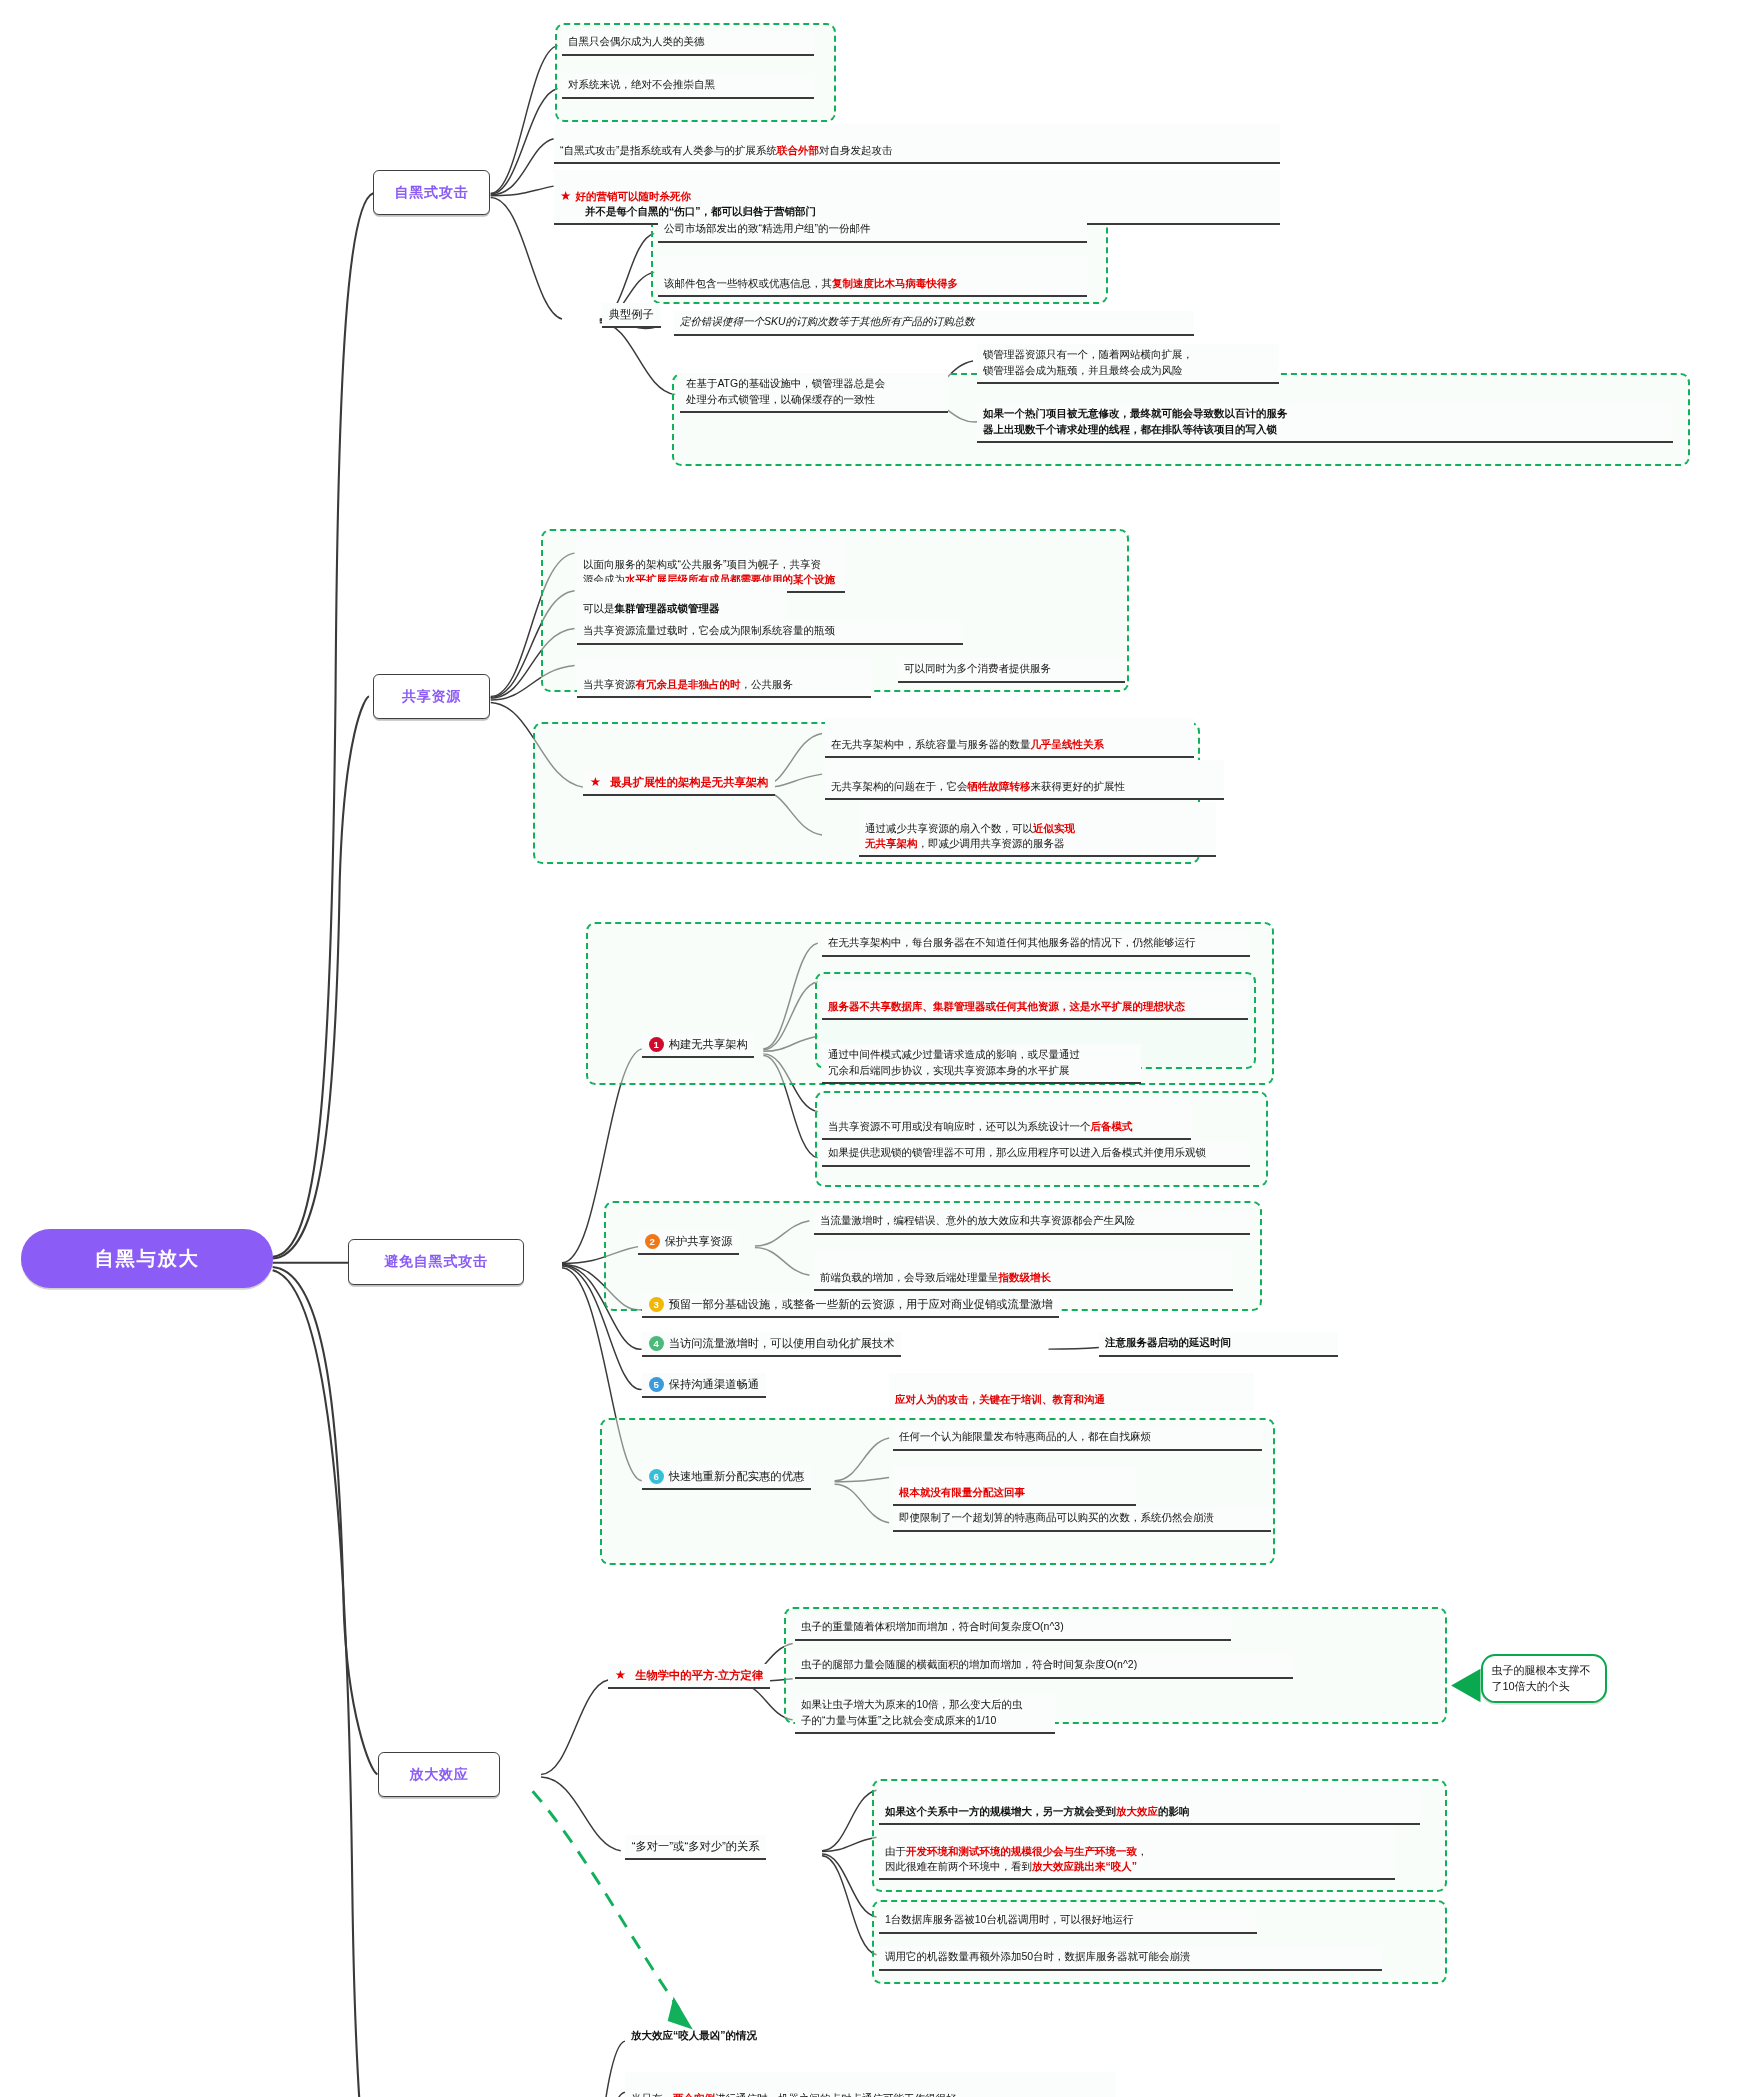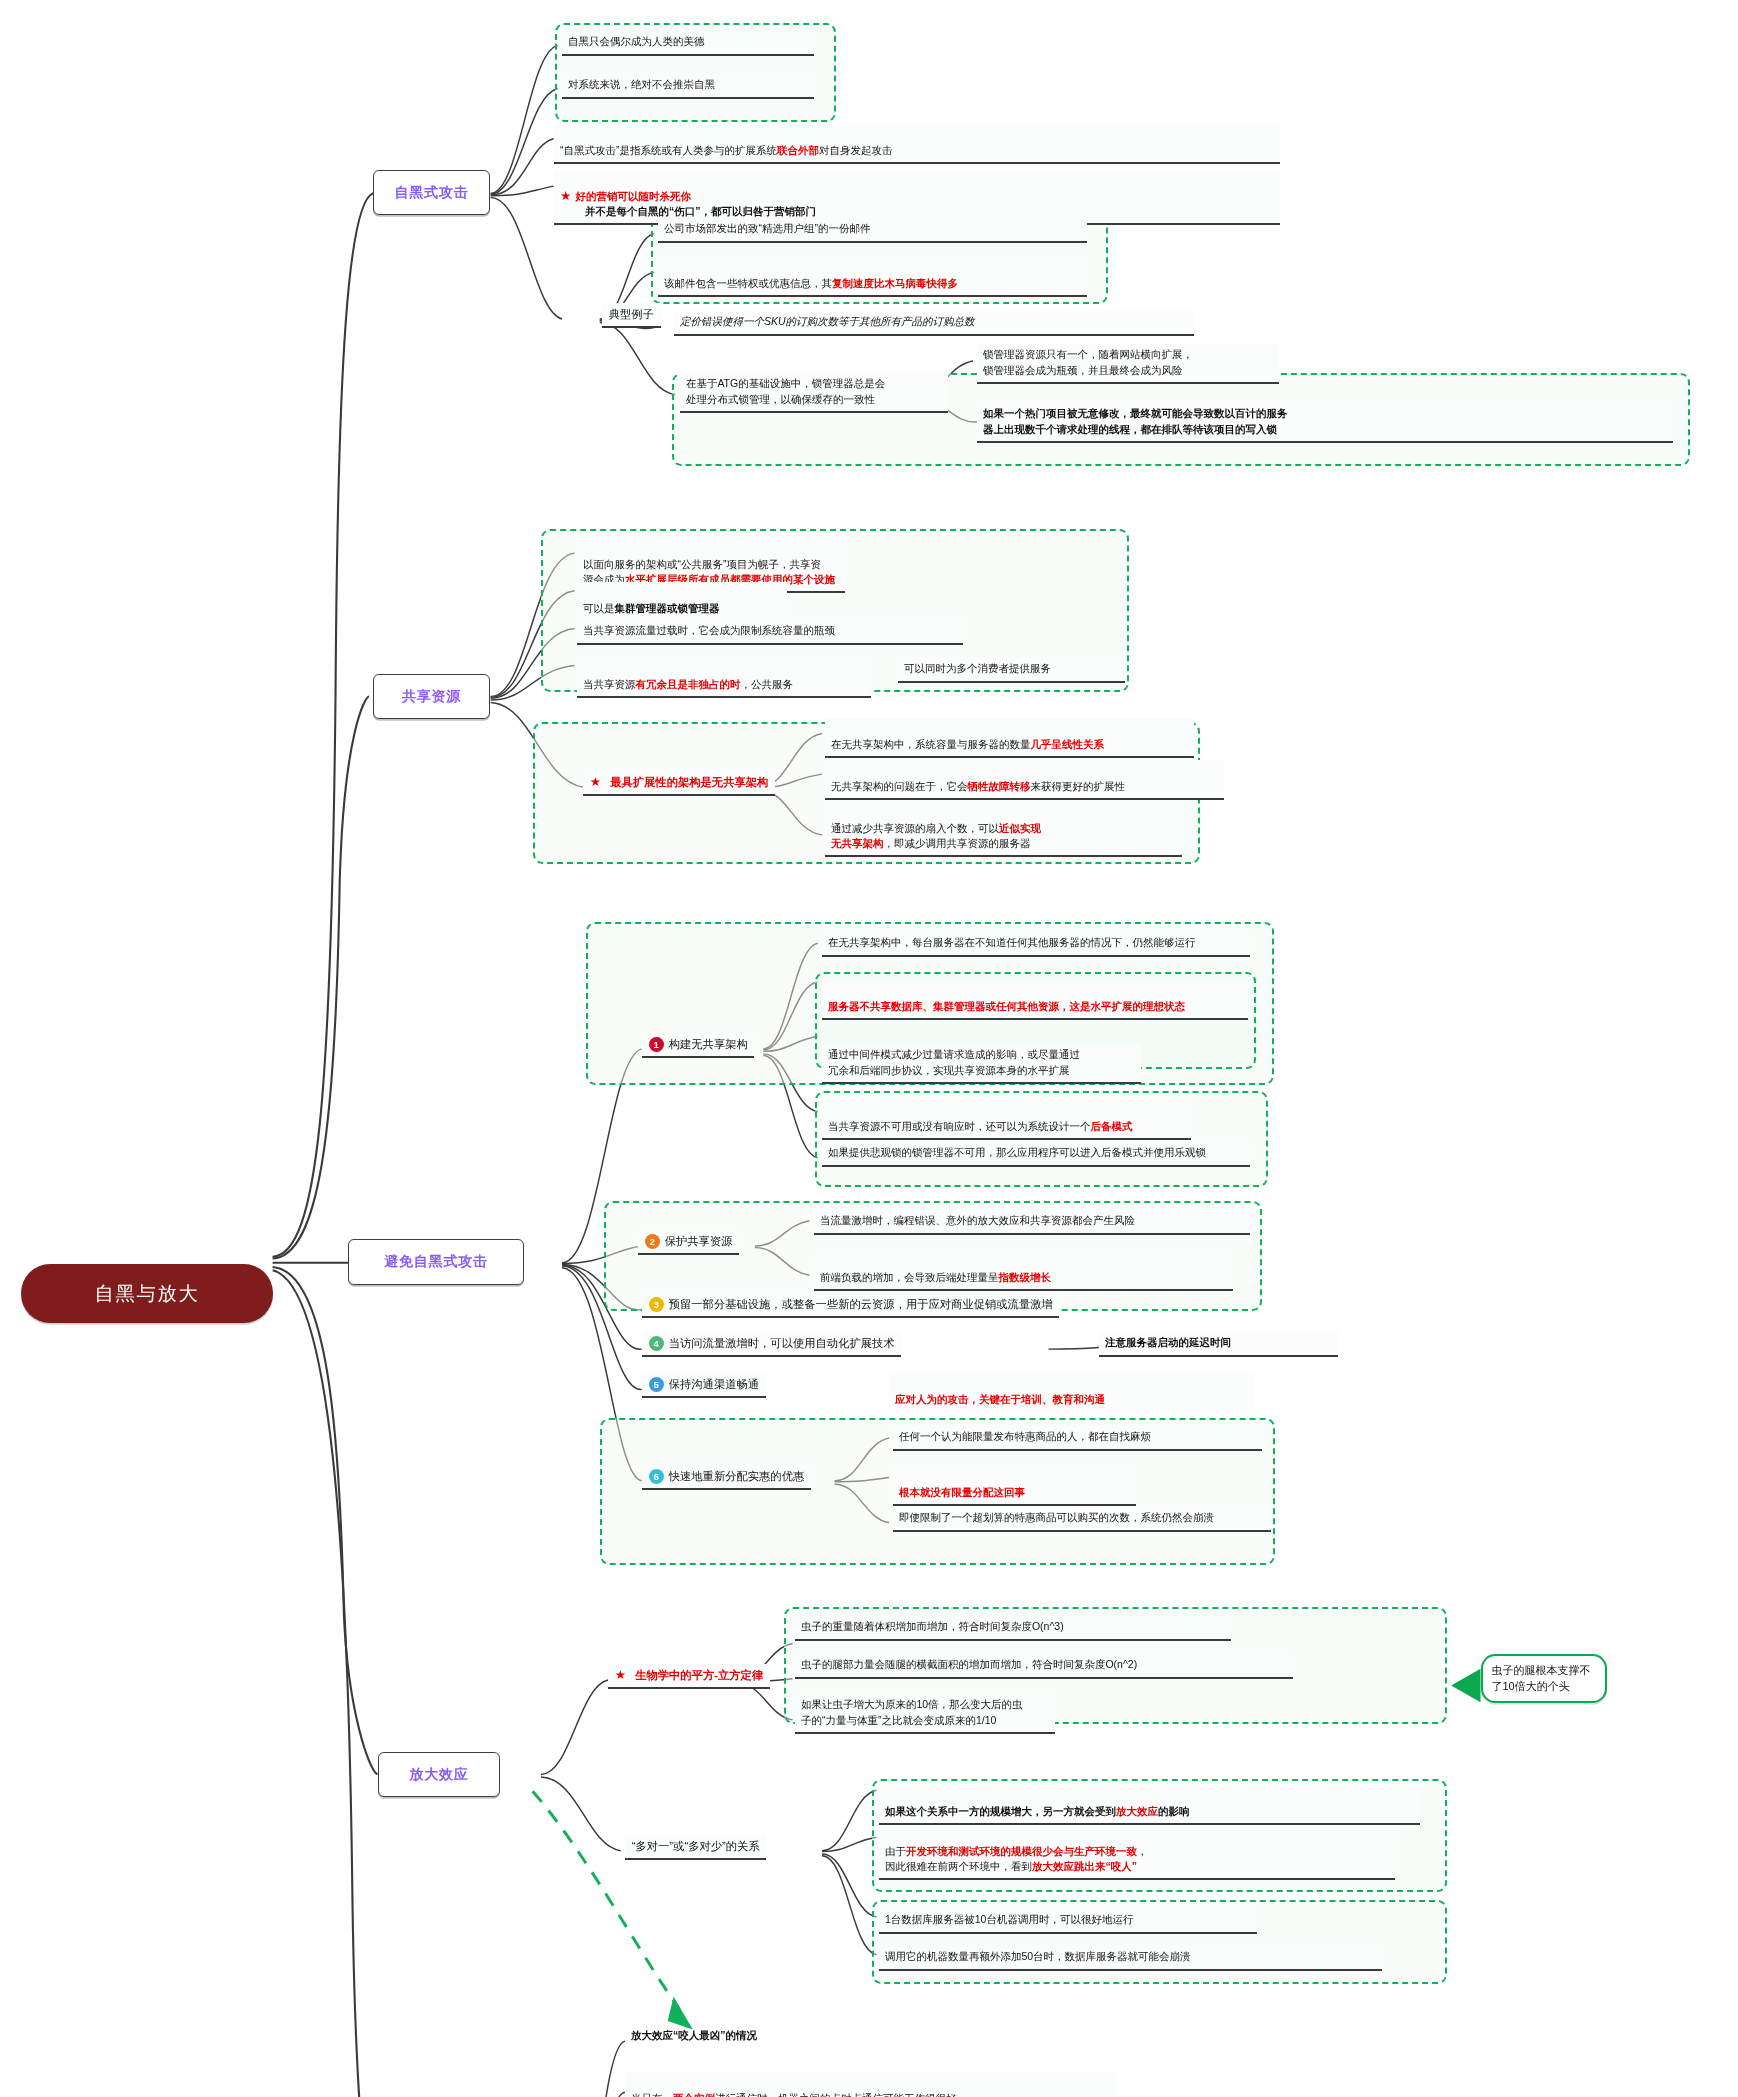--- a/index.html
+++ b/index.html
@@ -17,25 +17,24 @@
     line-height:1.45;
     color:#111;
     white-space:pre-line;
   }
   .bold{font-weight:bold;}
   .red{color:#e60000;font-weight:bold;}
   .redall{color:#e60000;font-weight:bold;}
 
   
   .root{
-    background:#7f1d1d;color:#fff;border-radius:29px;
-    font-size:19.3px;font-weight:normal;letter-spacing:1.7px;
+    background:#8b5cf6;color:#fff;border-radius:29px;
+    font-size:19.3px;font-weight:bold;letter-spacing:1.7px;
     display:flex;align-items:center;justify-content:center;
     box-shadow:0 1.7px 0 rgba(0,0,0,.18);
-    margin-top:35px;
   }
   
   .branch{
     background:#fff;border:1.7px solid #3f3f3f;border-radius:5.9px;
     font-size:14px;font-weight:bold;letter-spacing:0.8px;color:#8b5cf6;
     display:flex;align-items:center;justify-content:center;
     box-shadow:0 1.7px 0 rgba(0,0,0,.25);
   }
   
   .lvl2{
@@ -242,21 +241,21 @@
     <span class="star">★</span>
       <span class="redall">最具扩展性的架构是无共享架构</span>
   </div>
 
   <div class="leaf node" style="left:825px;top:718px;width:369px;">
     <span>在无共享架构中，系统容量与服务器的数量</span><span class="red">几乎呈线性关系</span>
   </div>
   <div class="leaf node" style="left:825px;top:760px;width:399px;">
     <span>无共享架构的问题在于，它会</span><span class="red">牺牲故障转移</span><span>来获得更好的扩展性</span>
   </div>
-  <div class="leaf node" style="left:825px;top:802px;width:357px;">
+  <div class="leaf node" style="left:859px;top:802px;width:357px;">
     <span>通过减少共享资源的扇入个数，可以</span><span class="red" style="white-space:pre-line">近似实现
 无共享架构</span><span>，即减少调用共享资源的服务器</span>
   </div>
 
   <div class="lvl2" style="left:642px;top:1033px;">
     <span class="badge b1">1</span>
     <span>构建无共享架构</span>
   </div>
   <div class="leaf node" style="left:822px;top:932px;width:428px;">在无共享架构中，每台服务器在不知道任何其他服务器的情况下，仍然能够运行</div>
   <div class="leaf node" style="left:822px;top:980px;width:426px;">

